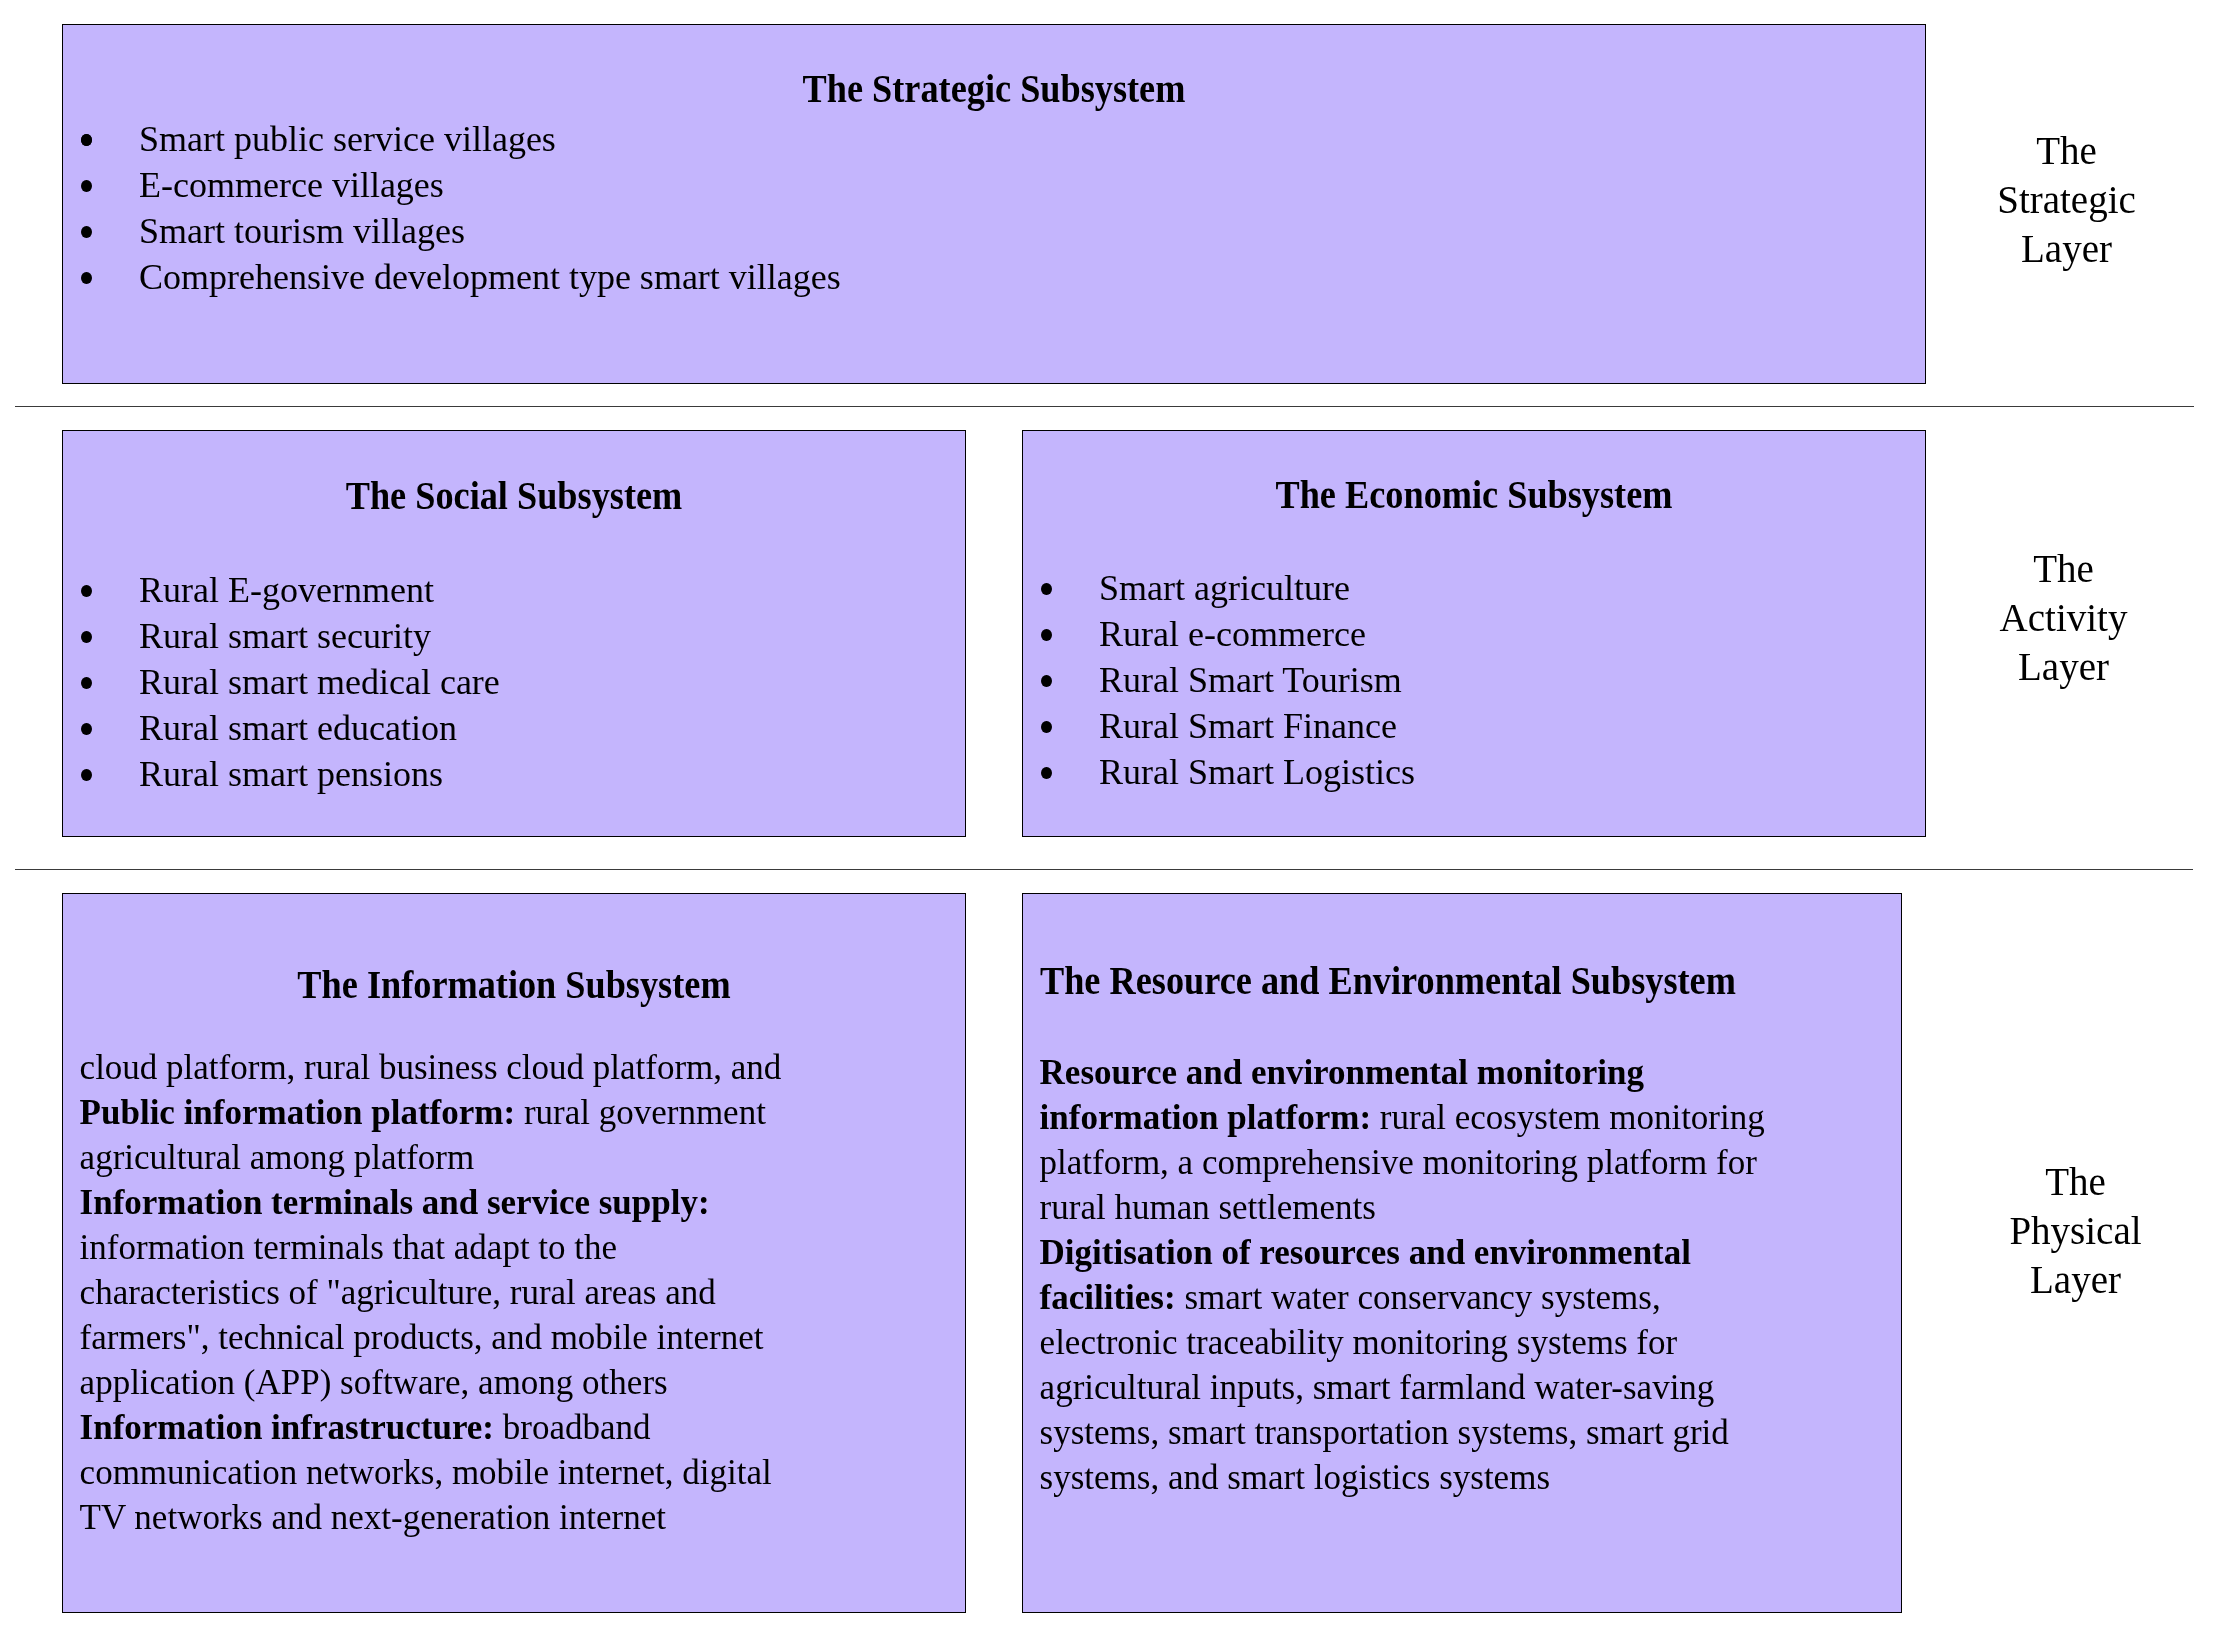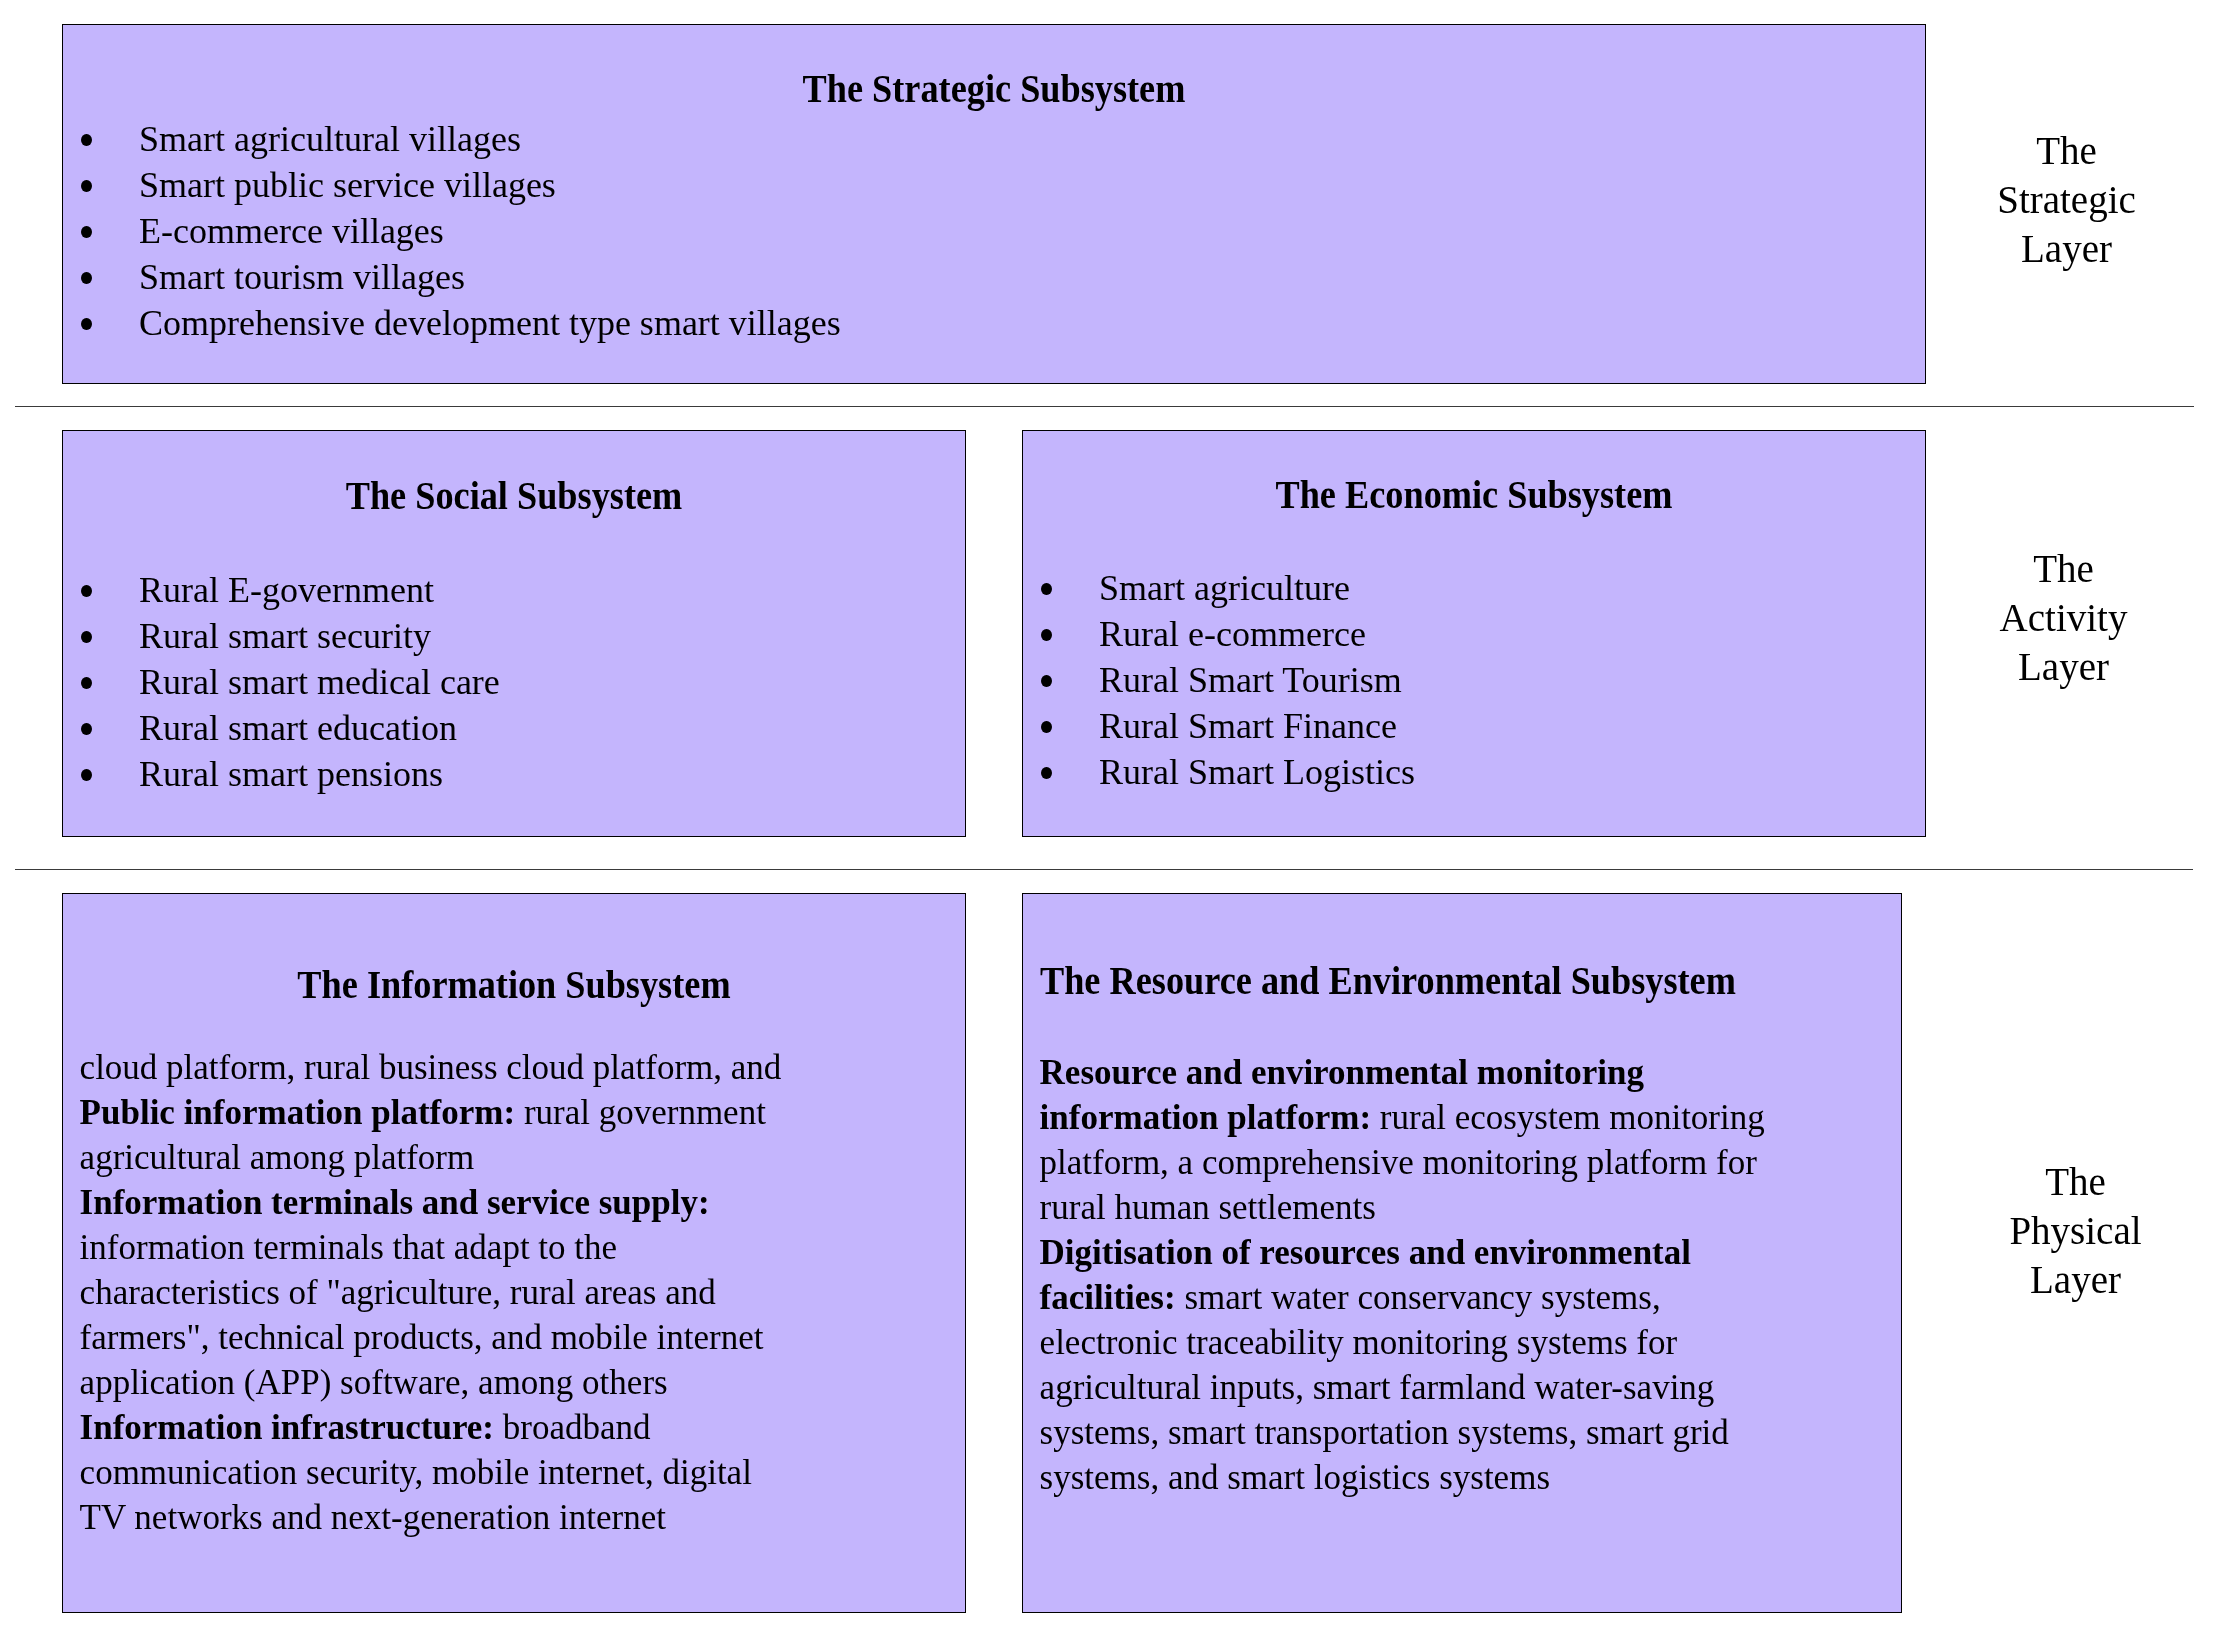--- a/index.html
+++ b/index.html
@@ -42,21 +42,21 @@
   </style>
 </head>
 <body>
 
 <div class="sep" style="left:15px; top:406px; width:2179px;"></div>
 <div class="sep" style="left:15px; top:869px; width:2178px;"></div>
 
 <div class="box" style="left:62px; top:24px; width:1864px; height:360px;">
   <div class="box-title" style="top:40px;">The Strategic Subsystem</div>
   <ul class="bullets" style="left:0; top:91px;">
-    <li><span class="dot"></span><span>Smart agricultural villages</span></li>
+    <li><span class="dot"></span></li>
     <li><span class="dot"></span><span>Smart public service villages</span></li>
     <li><span class="dot"></span><span>E-commerce villages</span></li>
     <li><span class="dot"></span><span>Smart tourism villages</span></li>
     <li><span class="dot"></span><span>Comprehensive development type smart villages</span></li>
   </ul>
 </div>
 
 <div class="box" style="left:62px; top:430px; width:904px; height:407px;">
   <div class="box-title" style="top:41px;">The Social Subsystem</div>
   <ul class="bullets" style="left:0; top:136px;">
@@ -84,21 +84,21 @@
   <div class="para" style="left:16.6px; top:151px;">
     <span class="line"><span>cloud platform, rural business cloud platform, and</span></span>
     <span class="line"><b>Public information platform:</b><span> rural government</span></span>
     <span class="line"><span>agricultural among platform</span></span>
     <span class="line"><b>Information terminals and service supply:</b></span>
     <span class="line"><span>information terminals that adapt to the</span></span>
     <span class="line"><span>characteristics of "agriculture, rural areas and</span></span>
     <span class="line"><span>farmers", technical products, and mobile internet</span></span>
     <span class="line"><span>application (APP) software, among others</span></span>
     <span class="line"><b>Information infrastructure:</b><span> broadband</span></span>
-    <span class="line"><span>communication security, mobile internet, digital</span></span>
+    <span class="line"><span>communication networks, mobile internet, digital</span></span>
     <span class="line"><span>TV networks and next-generation internet</span></span>
   </div>
 </div>
 
 <div class="box" style="left:1022px; top:893px; width:880px; height:720px;">
   <div class="box-title left-aligned" style="top:63px;">The Resource and Environmental Subsystem</div>
   <div class="para" style="left:16.6px; top:156px;">
     <span class="line"><b>Resource and environmental monitoring</b></span>
     <span class="line"><b>information platform:</b><span> rural ecosystem monitoring</span></span>
     <span class="line"><span>platform, a comprehensive monitoring platform for</span></span>

